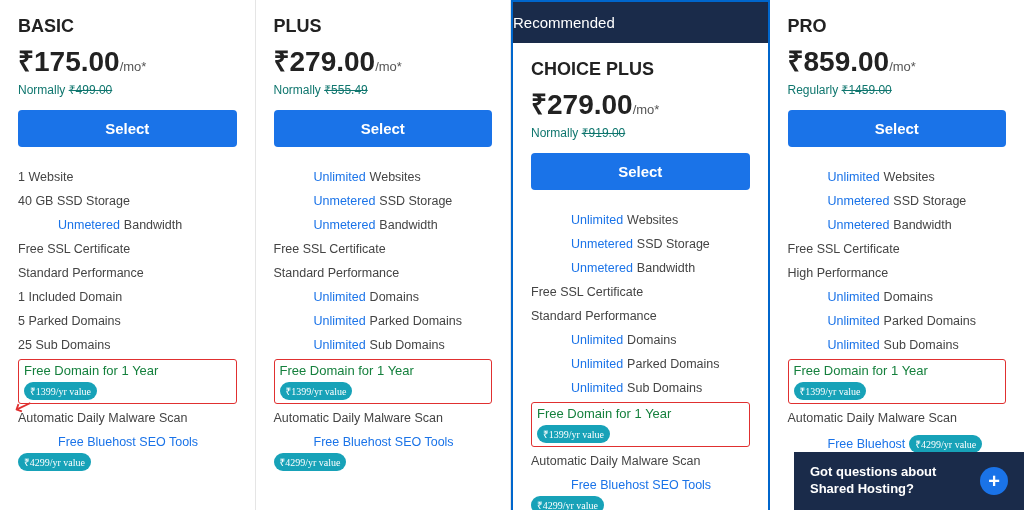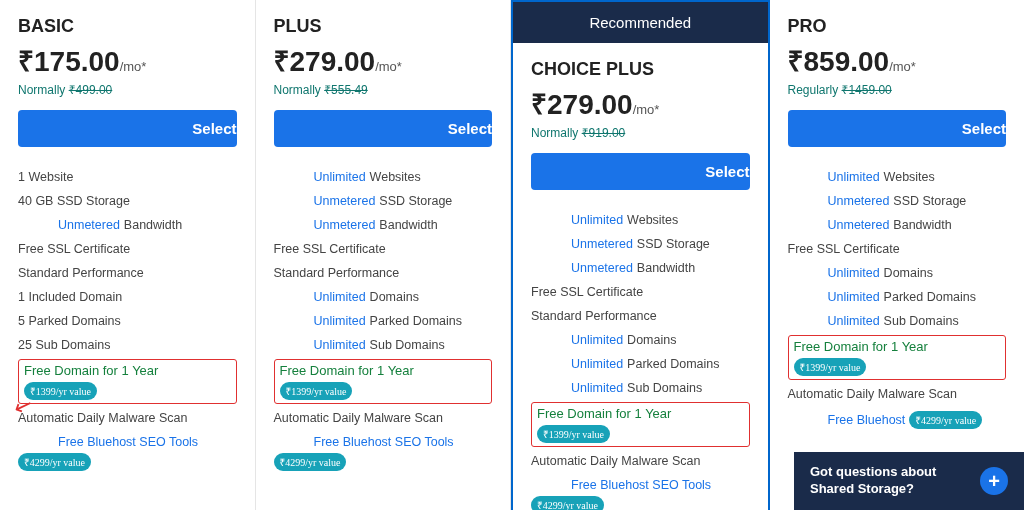--- a/index.html
+++ b/index.html
@@ -28,21 +28,21 @@
       border-right: none;
     }
     .plan-col.recommended {
       border: 2px solid #0066cc;
       margin-top: 0;
       position: relative;
     }
     .recommended-badge {
       background: #1a2b4a;
       color: #fff;
-      text-align: center;
+      text-align: left;
       padding: 12px 0;
       font-size: 15px;
       font-weight: 500;
       margin: -16px -18px 16px -18px;
     }
     .plan-name {
       font-weight: 700;
       font-size: 18px;
       color: #222;
       margin-bottom: 4px;
@@ -66,26 +66,26 @@
     .plan-normal s {
       text-decoration: line-through;
     }
     .select-btn {
       display: block;
       width: 100%;
       background: #1a73e8;
       color: #fff;
       border: none;
       border-radius: 4px;
-      padding: 10px 0;
+      padding: 10px 7px;
       font-size: 15px;
       font-weight: 600;
       cursor: pointer;
       margin-bottom: 18px;
-      text-align: right;
+      text-align: center;
     }
     .features-list {
       list-style: none;
       padding: 0;
     }
     .features-list li {
       padding: 5px 0;
       font-size: 12.5px;
       color: #444;
       border-bottom: none;
@@ -261,34 +261,35 @@
     <div class="plan-col">
       <div class="plan-name">PRO</div>
       <div class="plan-price">₹859.00<span class="per-mo">/mo*</span></div>
       <div class="plan-normal">Regularly <s>₹1459.00</s></div>
       <button class="select-btn">Select</button>
       <ul class="features-list">
         <li><span class="highlight">Unlimited</span> Websites</li>
         <li><span class="highlight">Unmetered</span> SSD Storage</li>
         <li><span class="highlight">Unmetered</span> Bandwidth</li>
         <li>Free SSL Certificate</li>
+        <li>High Performance</li>
         <li><span class="highlight">Unlimited</span> Domains</li>
         <li><span class="highlight">Unlimited</span> Parked Domains</li>
         <li><span class="highlight">Unlimited</span> Sub Domains</li>
       </ul>
       <div class="domain-row">
     <span class="domain-label">Free Domain for 1 Year</span>
     <span class="value-badge">₹1399/yr value</span>
   </div>
       <ul class="features-list">
         <li>Automatic Daily Malware Scan</li>
         <li class="seo-row">
     <span class="highlight">Free Bluehost</span>
     <span class="value-badge">₹4299/yr value</span>
   </li>
       </ul>
     </div>
   </div>
 
 <div class="chat-popup">
-  <span class="chat-popup-text">Got questions about Shared Storage?</span>
+  <span class="chat-popup-text">Got questions about Shared Hosting?</span>
   <span class="chat-plus">+</span>
 </div>
 
 </body></html>

